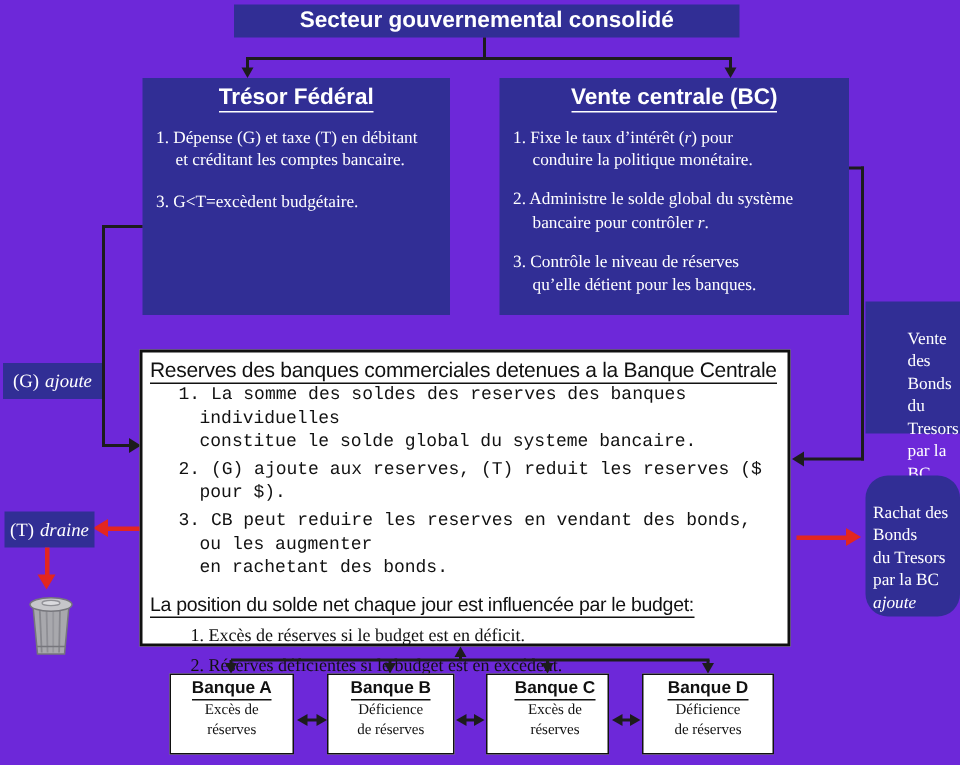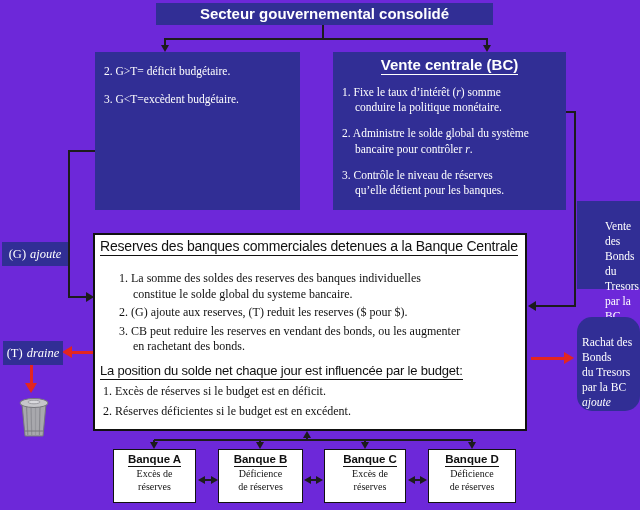--- a/index.html
+++ b/index.html
@@ -34,24 +34,24 @@
   .panel .bb-list{padding:12px 6px 0 9px;font-family:"Liberation Serif",serif;font-size:11.5px;line-height:1.32;}
   .panel .bb-item{padding-left:13px;text-indent:-13px;white-space:pre-line;margin-bottom:13px;}
   .tresor{left:95px;top:52px;width:205px;height:158px;}
   .bc{left:333px;top:52px;width:233px;height:158px;}
   .bc .bb-item{margin-bottom:11px;}
   .var-i{font-style:italic;}
 
   .main-box{position:absolute;left:93px;top:233px;width:434px;height:198px;background:#fff;
             border:2px solid #111;box-sizing:border-box;color:#111;}
   .main-title{font-size:14px;padding:3px 5px 0 5px;letter-spacing:-0.2px;}
-  .main-list{font-family:Liberation Serif, serif;font-size:12px;line-height:1.3;margin:17px 8px 0 24px;}
+  .main-list{font-family:Liberation Mono, monospace;font-size:12px;line-height:1.3;margin:2px 8px 0 24px;}
   .main-item{padding-left:14px;text-indent:-14px;white-space:pre-line;margin-bottom:3px;}
   .main-subtitle{font-size:13px;padding:5px 18px 0 5px;letter-spacing:-0.2px;}
-  .main-sublist{font-family:"Liberation Serif",serif;font-size:12px;line-height:1.45;margin:5px 8px 0 8px;}
+  .main-sublist{font-family:"Liberation Serif",serif;font-size:12px;line-height:1.45;margin:5px 8px 0 32px;}
 
   .side-label{position:absolute;background:var(--box_blue);color:#fff;display:flex;
               align-items:center;justify-content:center;font-family:"Liberation Serif",serif;
               font-size:12.5px;box-sizing:border-box;}
   .g-ajoute{left:2px;top:242px;width:66px;height:24px;}
   .t-draine{left:3px;top:341px;width:60px;height:24px;}
   .side-label .wd{font-style:italic;margin-left:4px;}
 
   .bond-box{position:absolute;background:var(--box_blue);color:#fff;font-family:"Liberation Serif",serif;
             font-size:11.5px;line-height:1.3;padding:3px 2px 0 5px;box-sizing:border-box;white-space:pre-line;}
@@ -75,30 +75,32 @@
   <div class="bluebox title-box">Secteur gouvernemental consolidé</div>
 
   <div class="line" style="left:322px;top:25px;width:2px;height:14px;"></div>
   <div class="line" style="left:164px;top:38px;width:324px;height:2px;"></div>
   <div class="line" style="left:164px;top:39px;width:2px;height:7px;"></div>
   <div class="ah down" style="left:161px;top:45px;"></div>
   <div class="line" style="left:486px;top:39px;width:2px;height:7px;"></div>
   <div class="ah down" style="left:483px;top:45px;"></div>
 
   <div class="bluebox panel tresor">
+    <div class="bb-title"><span class="u">Trésor Fédéral</span></div>
     <div class="bb-list">
-      <div class="bb-item">2. G&gt;T= déficit budgétaire.</div>
+      <div class="bb-item">1. Dépense (G) et taxe (T) en débitant
+et créditant les comptes bancaire.</div>
       <div class="bb-item">3. G&lt;T=excèdent budgétaire.</div>
     </div>
   </div>
 
   <div class="bluebox panel bc">
     <div class="bb-title"><span class="u">Vente centrale (BC)</span></div>
     <div class="bb-list">
-      <div class="bb-item"><span>1.  Fixe le taux d’intérêt (</span><span class="var-i">r</span><span>) somme
+      <div class="bb-item"><span>1.  Fixe le taux d’intérêt (</span><span class="var-i">r</span><span>) pour
 conduire la politique monétaire.</span></div>
       <div class="bb-item"><span>2. Administre le solde global du système
 bancaire pour contrôler </span><span class="var-i">r</span><span>.</span></div>
       <div class="bb-item">3. Contrôle le niveau de réserves
 qu’elle détient pour les banques.</div>
     </div>
   </div>
 
   <div class="line" style="left:68px;top:150px;width:27px;height:2px;"></div>
   <div class="line" style="left:68px;top:150px;width:2px;height:148px;"></div>

